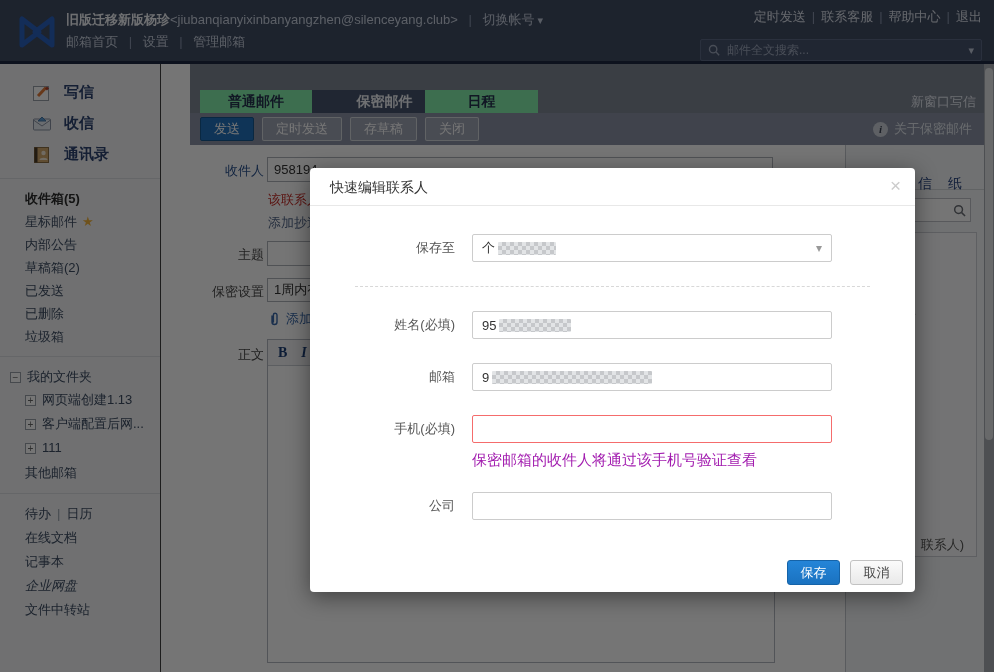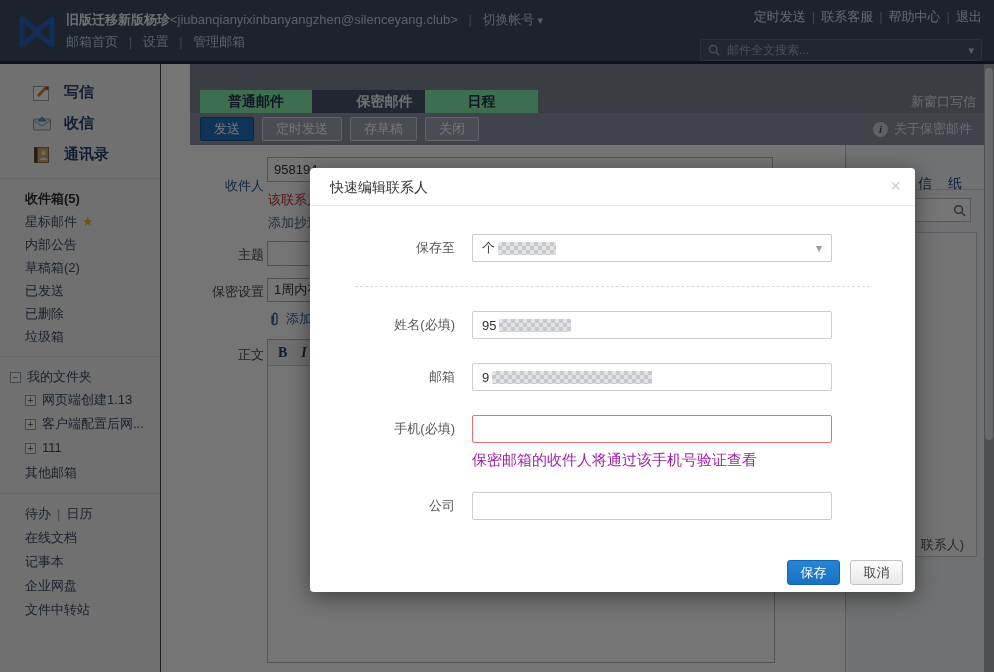--- a/index.html
+++ b/index.html
@@ -195,21 +195,21 @@
     </div>
     <div class="folder" style="height:25px;line-height:25px;">其他邮箱</div>
 
     <div class="sdiv"></div>
 
     <div class="folder" style="height:24px;line-height:24px;">
       <span>待办</span><span class="pipe">|</span><span>日历</span>
     </div>
     <div class="folder" style="height:24px;line-height:24px;">在线文档</div>
     <div class="folder" style="height:24px;line-height:24px;">记事本</div>
-    <div class="folder" style="height:24px;line-height:24px;">企业网盘</div>
+    <div class="folder" style="height:24px;line-height:24px;font-style:italic;">企业网盘</div>
     <div class="folder" style="height:24px;line-height:24px;">文件中转站</div>
   </div>
 
   <div class="main">
     <div class="tab" style="left:10px;width:112px;">普通邮件</div>
     <div class="tab active" style="left:122px;width:113px;padding-left:32px;">保密邮件</div>
     <div class="tab" style="left:235px;width:113px;">日程</div>
     <span class="newwin">新窗口写信</span>
 
     <div class="toolbar">
@@ -217,21 +217,21 @@
       <button class="tbtn">定时发送</button>
       <button class="tbtn">存草稿</button>
       <button class="tbtn">关闭</button>
       <div class="about">
         <span class="info-i">i</span>
         <span>关于保密邮件</span>
       </div>
     </div>
 
     <div class="compose">
-      <div class="c-label" style="top:32px;color:#2c538f;">收件人</div>
+      <div class="c-label" style="top:17px;color:#2c538f;">收件人</div>
       <input class="c-input" style="top: 12px;" value="958194">
       <div class="c-error">该联系人</div>
       <div class="c-link" style="top:69px;">添加抄送</div>
 
       <div class="c-label" style="top:101px;">主题</div>
       <input class="c-input" style="top: 96px;">
 
       <div class="c-label" style="top:138px;">保密设置</div>
       <div class="c-select">1周内有效</div>
 

